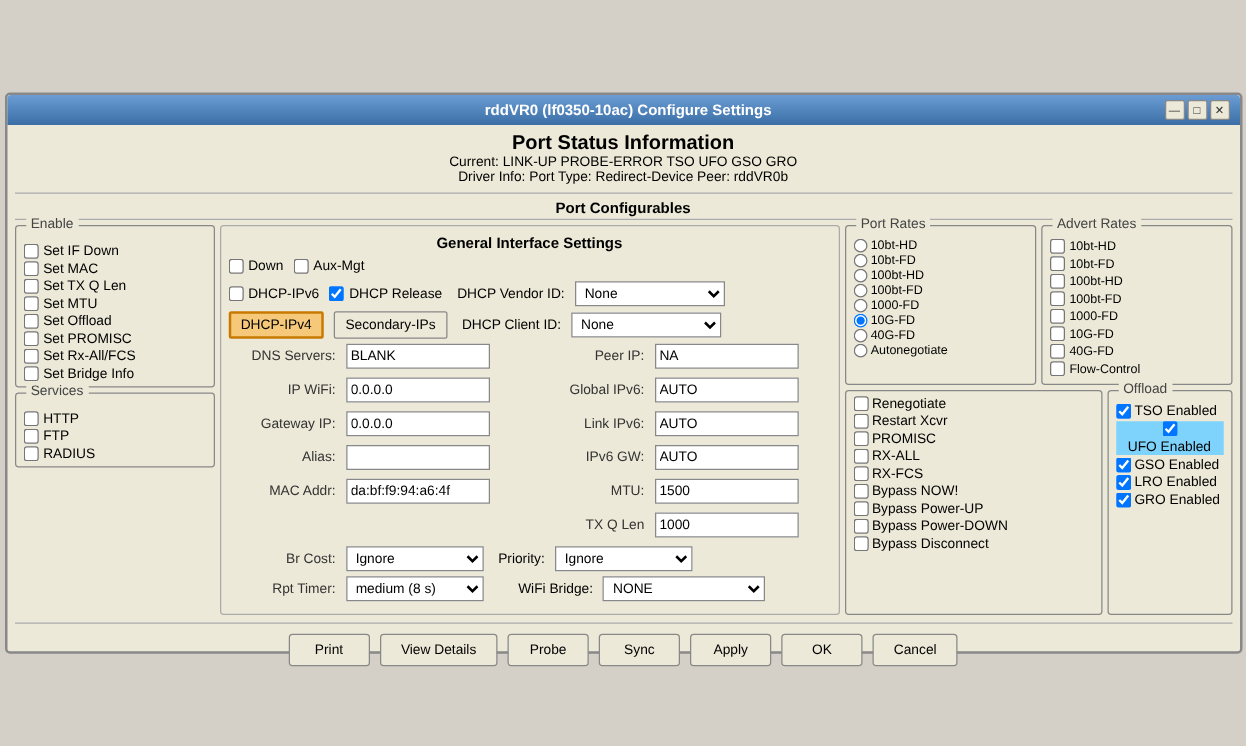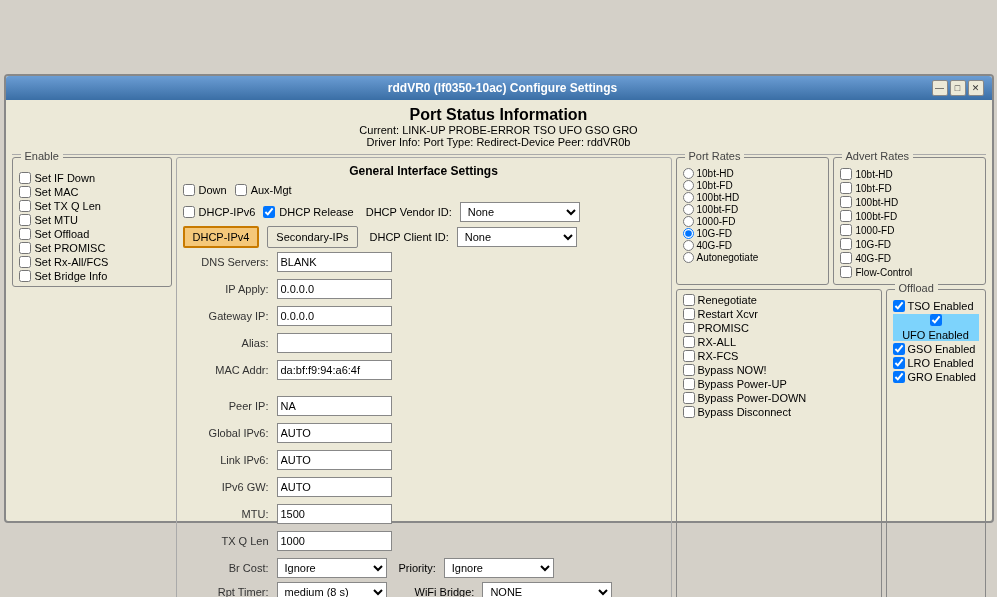--- a/index.html
+++ b/index.html
@@ -176,21 +176,21 @@
       border: 1px solid #888;
       cursor: pointer;
       border-radius: 2px;
     }
     .dhcp-btn.highlighted {
       background: #f5c87a;
       border: 2px solid #c87a00;
     }
     .double-row {
       display: grid;
-      grid-template-columns: 1fr;
+      grid-template-columns: 1fr 1fr;
       gap: 12px;
     }
     .right-panels {
       display: flex;
       flex-direction: column;
       gap: 4px;
       width: 310px;
       flex-shrink: 0;
     }
     .port-rates-area {
@@ -317,20 +317,21 @@
         <span>LINK-UP PROBE-ERROR TSO UFO GSO GRO</span>
       </div>
       <div class="port-status-row">
         <span>Driver Info:</span>
         <span>Port Type: Redirect-Device   Peer: rddVR0b</span>
       </div>
     </div>
 
     <div class="separator"></div>
 
+    <div class="port-configurables">Port Configurables</div>
 
     <div class="main-area">
 
       <div class="left-panel">
 
         <div class="group-box" style="padding-top:10px;">
           <span class="group-box-title">Enable</span>
           <div class="items">
             <div class="check-item">
               <input type="checkbox" style="">
@@ -360,20 +361,37 @@
               <input type="checkbox" style="">
               <span>Set Rx-All/FCS</span>
             </div>
             <div class="check-item">
               <input type="checkbox" style="">
               <span>Set Bridge Info</span>
             </div>
           </div>
         </div>
 
+        <div class="group-box" style="padding-top:10px;">
+          <span class="group-box-title">Services</span>
+          <div class="items">
+            <div class="check-item">
+              <input type="checkbox" style="">
+              <span>HTTP</span>
+            </div>
+            <div class="check-item">
+              <input type="checkbox" style="">
+              <span>FTP</span>
+            </div>
+            <div class="check-item">
+              <input type="checkbox" style="">
+              <span>RADIUS</span>
+            </div>
+          </div>
+        </div>
       </div>
 
       <div class="center-panel">
         <div class="general-settings">
           <div class="gs-title">General Interface Settings</div>
 
           <div class="top-checks">
             <div class="check-item">
               <input type="checkbox" style="">
               <span>Down</span>
@@ -408,21 +426,21 @@
             </select>
           </div>
 
           <div class="double-row">
             <div style="display:flex; flex-direction:column; gap:3px;">
               <div class="form-row">
                 <span class="form-label">DNS Servers:</span>
                 <input class="form-input" value="BLANK" style="">
               </div>
               <div class="form-row">
-                <span class="form-label">IP Apply:</span>
+                <span class="form-label">IP WiFi:</span>
                 <input class="form-input" value="0.0.0.0" style="">
               </div>
               <div class="form-row">
                 <span class="form-label">Gateway IP:</span>
                 <input class="form-input" value="0.0.0.0" style="">
               </div>
               <div class="form-row">
                 <span class="form-label">Alias:</span>
                 <input class="form-input" value="" style="">
               </div>
@@ -626,14 +644,23 @@
             <div class="offload-item">
               <input type="checkbox" checked="" style="">
               <span>GRO Enabled</span>
             </div>
           </div>
         </div>
       </div>
 
     </div>
 
+    <div class="bottom-bar">
+      <button class="bottom-btn">Print</button>
+      <button class="bottom-btn">View Details</button>
+      <button class="bottom-btn">Probe</button>
+      <button class="bottom-btn">Sync</button>
+      <button class="bottom-btn">Apply</button>
+      <button class="bottom-btn">OK</button>
+      <button class="bottom-btn">Cancel</button>
+    </div>
   </div>
 </div>
 
 </body></html>

